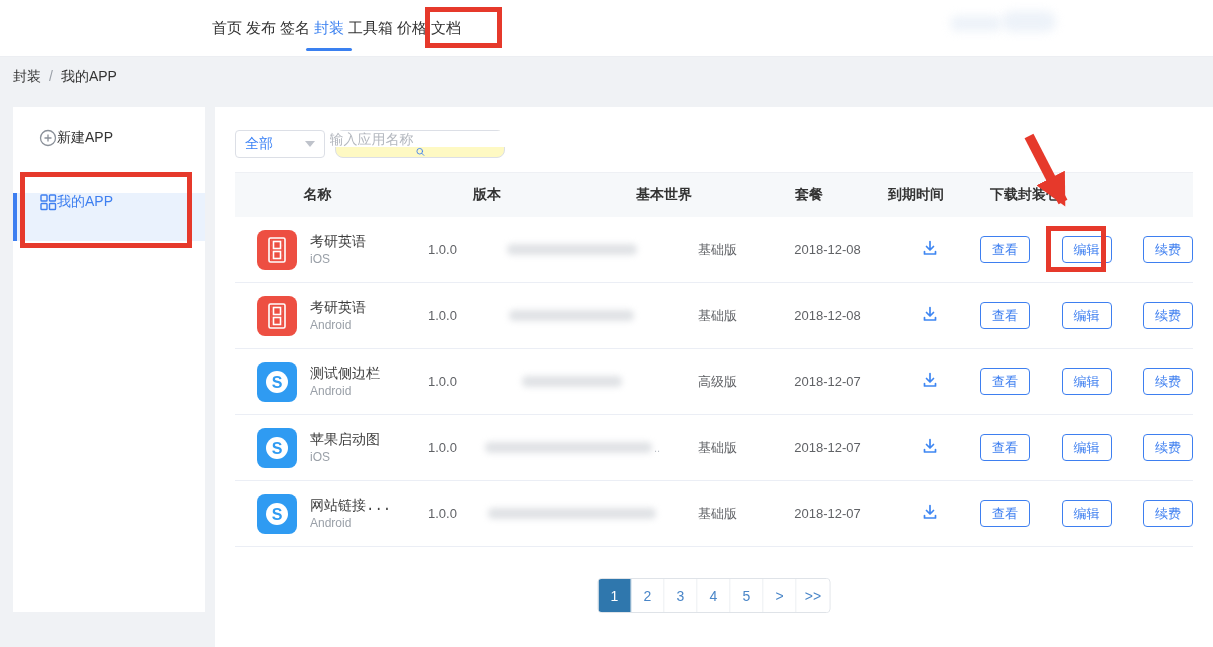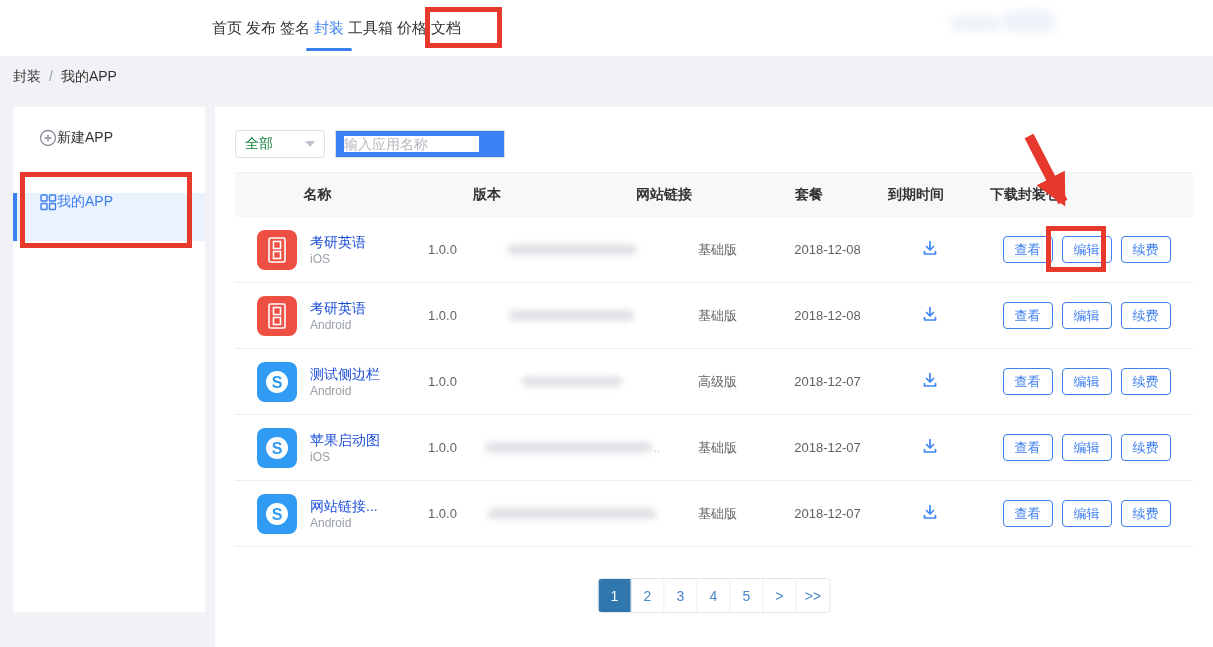--- a/index.html
+++ b/index.html
@@ -26,48 +26,48 @@
   .side-item.first { margin-top:22px; }
   .side-item.active { background:#eaf2fd; color:#3e7ff0; margin-top:16px; }
   .side-item.active::before { content:""; position:absolute; left:0; top:0; width:4px; height:100%; background:#3e7ff0; }
   .side-item .icn { width:18px; height:18px; flex:0 0 18px; }
 
   
   .main { position:absolute; left:215px; top:107px; width:998px; height:540px; background:#fff; z-index:1; }
 
   
   .toolbar { position:absolute; left:20px; top:23px; display:flex; gap:10px; }
-  .select { width:90px; height:28px; border:1px solid #dcdfe6; border-radius:4px; display:flex; align-items:center; justify-content:space-between; padding:0 9px; font-size:14px; color:#15803d; background:#fff; cursor:pointer; }
+  .select { width:90px; height:28px; border:1px solid #dcdfe6; border-radius:4px; display:flex; align-items:center; justify-content:space-between; padding:0 9px; font-size:14px; color:#3b82f6; background:#fff; cursor:pointer; }
   .caret { width:0; height:0; border-left:5px solid transparent; border-right:5px solid transparent; border-top:6px solid #bfc3cb; }
-  .searchbox { width:170px; height:28px; border:1px solid #dcdfe6; border-radius:0; display:flex; align-items:center; padding:0 8px; background:#3b82f6; }
+  .searchbox { width:170px; height:28px; border:1px solid #dcdfe6; border-radius:8px; display:flex; align-items:center; padding:0 8px; background:#fef9c3;flex-direction:column; }
   .searchbox input { flex:1; border:none; outline:none; font-size:14px; color:#333; font-family:inherit; min-width:0; }
   .searchbox input::placeholder { color:#b4b8bf; }
 
   
   .table { position:absolute; left:20px; top:65px; width:958px; }
   .t-head, .t-row { display:grid; grid-template-columns:165px 85px 175px 115px 105px 100px 213px; align-items:center; }
   .t-head { height:45px; background:#f6f8fa; border-top:1px solid #eef0f4;gap:16px; }
   .t-head .th { font-size:14px; font-weight:600; color:#333; text-align:right; }
   .t-head .th:first-child { text-align:center; }
   .t-row { height:66px; border-bottom:1px solid #ebeef5; }
   .cell { text-align:center; font-size:13px; color:#606266; }
   .cell-name { display:flex; align-items:center; gap:13px; padding-left:22px; text-align:left; }
   .app-icon { width:40px; height:40px; border-radius:8px; flex:0 0 40px; display:flex; align-items:center; justify-content:center; }
   .app-icon svg { display:none; }
   .app-icon[data-icon="film"] { background:#ed4f42; }
   .app-icon[data-icon="film"] svg.i-film { display:block; }
   .app-icon[data-icon="s-circle"] { background:#2f9bf2; }
   .app-icon[data-icon="s-circle"] svg.i-s { display:block; }
-  .nm { font-size:14px; color:#1d4ed8; line-height:18px; white-space:nowrap; }
+  .nm { font-size:14px; color:#404040; line-height:18px; white-space:nowrap;font-family:Liberation Mono, monospace; }
   .plat { font-size:12px; color:#9aa0a8; line-height:16px; }
   .cell-link { display:flex; align-items:center; justify-content:center; gap:2px; }
   .blur-bar { height:11px; border-radius:5px; background:#c6cad0; filter:blur(3px); opacity:.55; }
   .link-suffix { font-size:11px; color:#b9bdc4; }
   .dl-btn { display:inline-flex; cursor:pointer; }
-  .cell-actions { display:flex; justify-content:center; gap:9px; }
+  .cell-actions { display:flex; justify-content:space-between; gap:9px; }
   .act-btn { min-width:46px; height:27px; padding:0 11px; background:#fff; border:1px solid #3e7ff0; border-radius:4px; color:#3e7ff0; font-size:13px; font-family:inherit; cursor:pointer; line-height:25px; white-space:nowrap; }
 
   
   .pager { position:absolute; left:50%; transform:translateX(-50%); top:471px; display:flex; border:1px solid #dfe3e8; border-radius:4px; overflow:hidden; background:#fff; }
   .pg { width:33px; height:33px; display:flex; align-items:center; justify-content:center; font-size:14px; color:#4a86c8; border-right:1px solid #e6e9ee; cursor:pointer; background:#fff; }
   .pg:last-child { border-right:none; }
   .pg.active { background:#2f77ad; color:#fff; }
 
   
   .anno { position:absolute; border:5px solid #e6392b; z-index:10; pointer-events:none; }
@@ -129,21 +129,21 @@
             <circle cx="7.2" cy="7.2" r="4.8"></circle>
             <path d="M10.8 10.8 L14.2 14.2"></path>
           </svg>
       </div>
     </div>
 
     <div class="table">
       <div class="t-head">
         <div class="th">名称</div>
         <div class="th">版本</div>
-        <div class="th">网站链接</div>
+        <div class="th">基本世界</div>
         <div class="th">套餐</div>
         <div class="th">到期时间</div>
         <div class="th">下载封装包</div>
       </div>
 
       <div class="t-row">
         <div class="cell cell-name">
           <div class="app-icon" data-icon="film">
             <svg class="i-film" viewBox="0 0 40 40" fill="none" stroke="#fff" stroke-width="1.6">
                 <rect x="12" y="8" width="16" height="24" rx="1.5"></rect>

